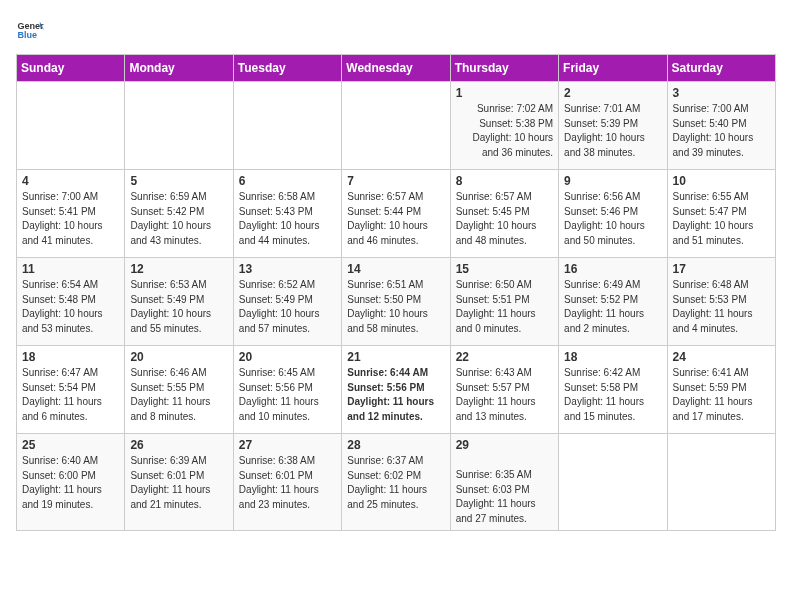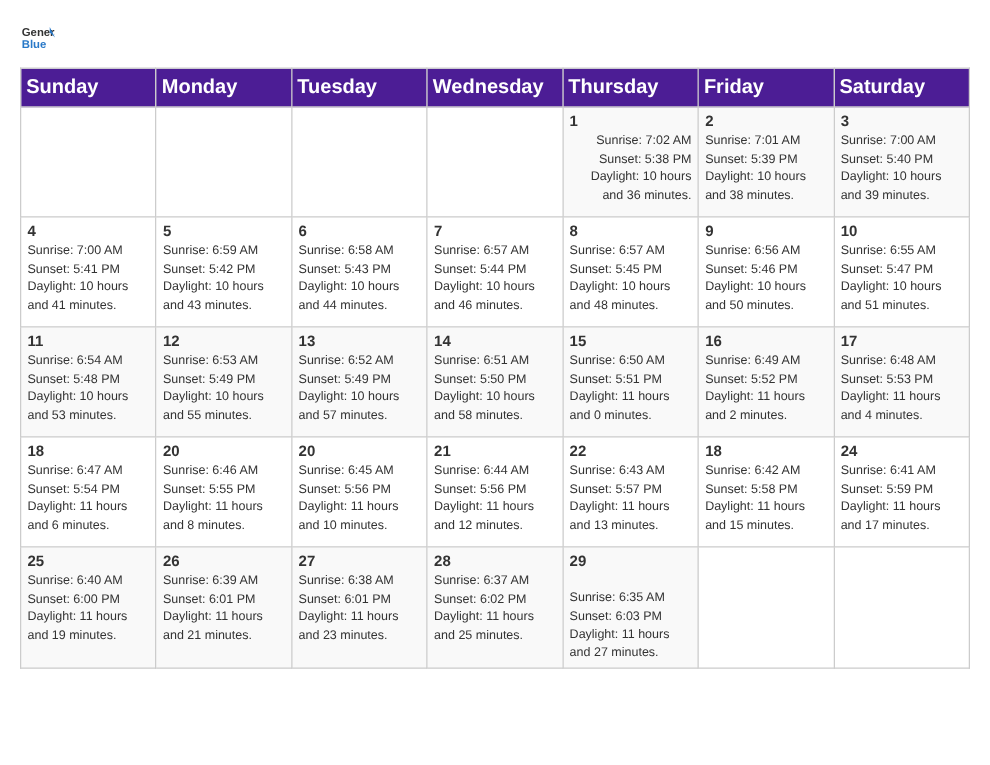--- a/index.html
+++ b/index.html
@@ -45,23 +45,23 @@
       font-size: 15px;
       color: #555;
       margin-top: 2px;
     }
     table {
       width: 100%;
       border-collapse: collapse;
       table-layout: fixed;
     }
     thead tr th {
-      background-color: #4c1d95;
+      background-color: #a21caf;
       color: #fff;
-      font-size: 16px;
+      font-size: 12px;
       font-weight: bold;
       padding: 6px 4px;
       text-align: left;
       border: 1px solid #ccc;
     }
     tbody tr td {
       border: 1px solid #ccc;
       vertical-align: top;
       padding: 4px 5px;
       height: 88px;
@@ -269,21 +269,21 @@
         </td>
         <td>
           <span class="day-num">20</span>
           <div class="cell-info" style="white-space: pre-line;">Sunrise: 6:45 AM
 Sunset: 5:56 PM
 Daylight: 11 hours
 and 10 minutes.</div>
         </td>
         <td>
           <span class="day-num">21</span>
-          <div class="cell-info" style="white-space: pre-line;">Sunrise: 6:44 AM
+          <div class="cell-info" style="white-space: pre-line; font-weight: bold;">Sunrise: 6:44 AM
 Sunset: 5:56 PM
 Daylight: 11 hours
 and 12 minutes.</div>
         </td>
         <td>
           <span class="day-num">22</span>
           <div class="cell-info" style="white-space: pre-line;">Sunrise: 6:43 AM
 Sunset: 5:57 PM
 Daylight: 11 hours
 and 13 minutes.</div>

